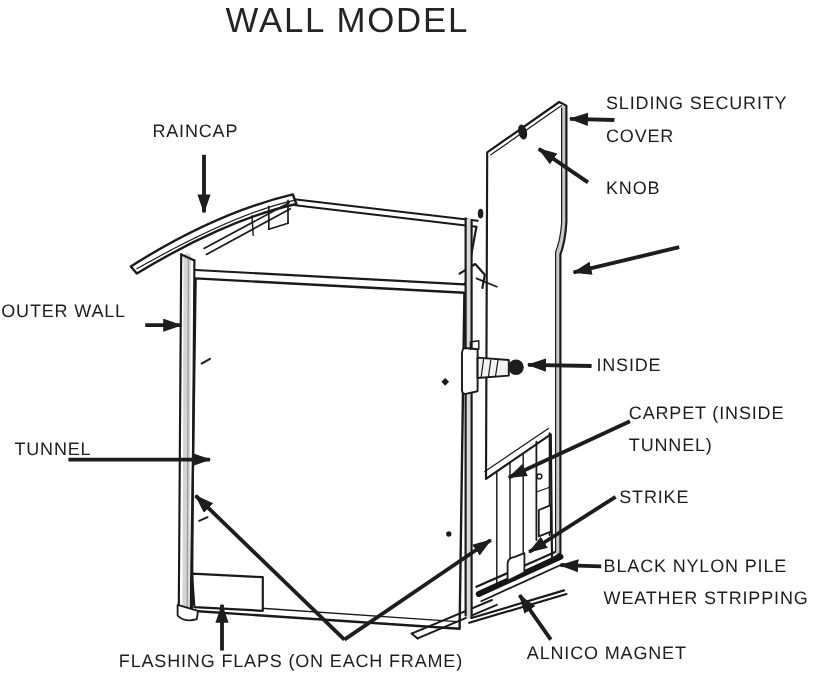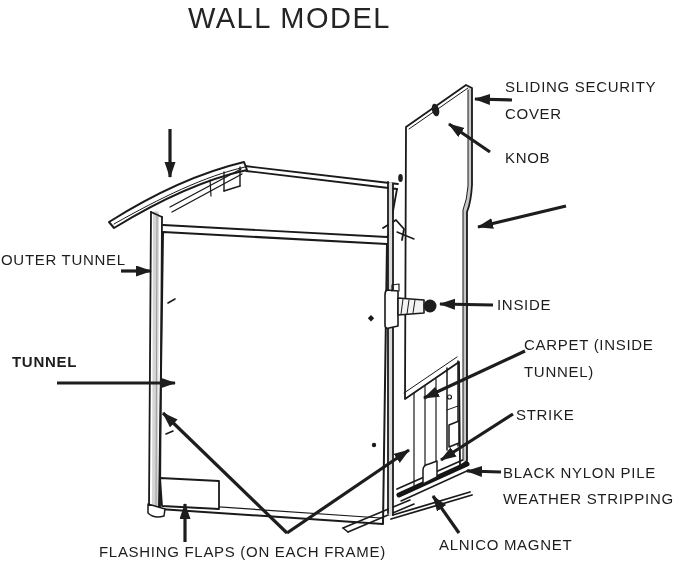--- a/index.html
+++ b/index.html
@@ -135,33 +135,34 @@
       <line x1="501" y1="472" x2="467" y2="471" marker-end="url(#ah)"></line>
       <line x1="459" y1="533" x2="433" y2="496" marker-end="url(#ah)"></line>
       <line x1="185" y1="542" x2="185" y2="504" marker-end="url(#ah)"></line>
       <line x1="287" y1="533" x2="163" y2="413" marker-end="url(#ah)"></line>
       <line x1="287" y1="533" x2="409" y2="450" marker-end="url(#ah)"></line>
     </g>
   </svg>
 
   <div class="lbl title">WALL MODEL</div>
 
+  <div class="lbl" style="left:127px;top:96px;">RAINCAP</div>
 
   <div class="lbl wrap" style="left:505px;top:73px;width:186px;">SLIDING SECURITY COVER</div>
 
   <div class="lbl" style="left:489px;top:144px;margin-left:16px;">KNOB</div>
 
 
-  <div class="lbl" style="left:1px;top:246px;">OUTER TUNNEL</div>
+  <div class="lbl" style="left:1px;top:246px;">OUTER WALL</div>
 
   <div class="lbl" style="left:497px;top:291px;">INSIDE</div>
 
   <div class="lbl wrap" style="left:524px;top:331px;width:170px;">CARPET (INSIDE TUNNEL)</div>
 
-  <div class="lbl" style="left:12px;top:348px;font-weight:bold;">TUNNEL</div>
+  <div class="lbl" style="left:12px;top:361px;">TUNNEL</div>
 
   <div class="lbl" style="left:516px;top:401px;">STRIKE</div>
 
   <div class="lbl wrap strip2" style="left:503px;top:460px;width:200px;">BLACK NYLON PILE WEATHER STRIPPING</div>
 
   <div class="lbl" style="left:439px;top:531px;text-align:center;">ALNICO MAGNET</div>
 
   <div class="lbl" style="left:99px;top:538px;">FLASHING FLAPS (ON EACH FRAME)</div>
 </div>
 

